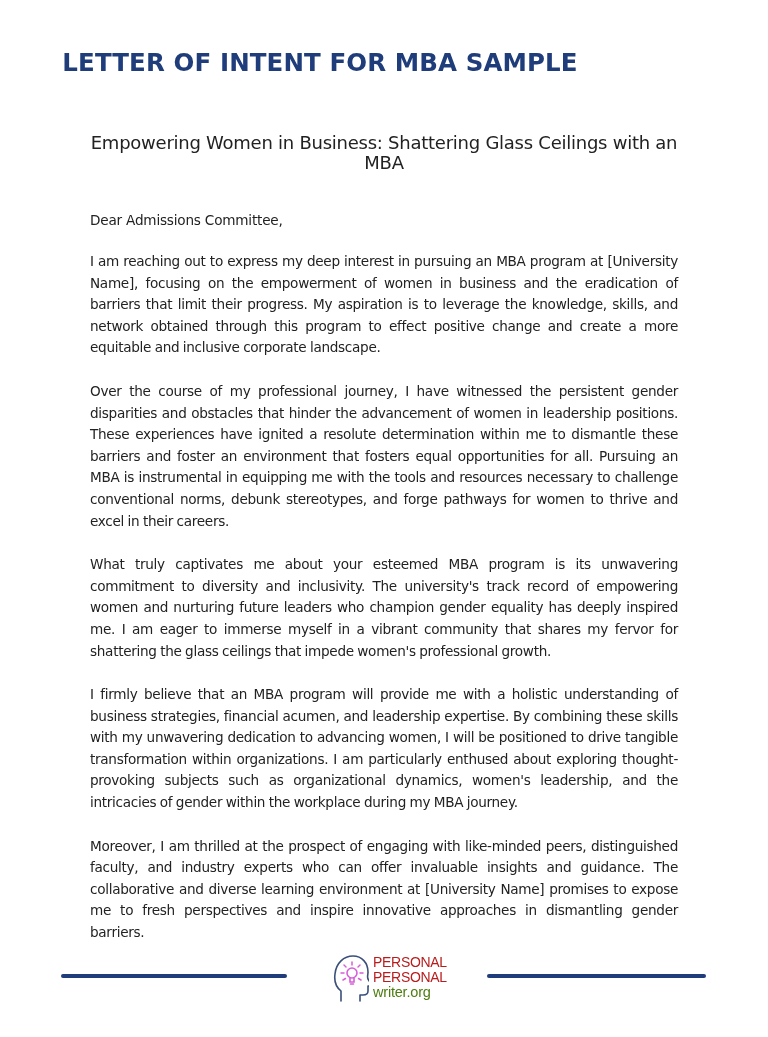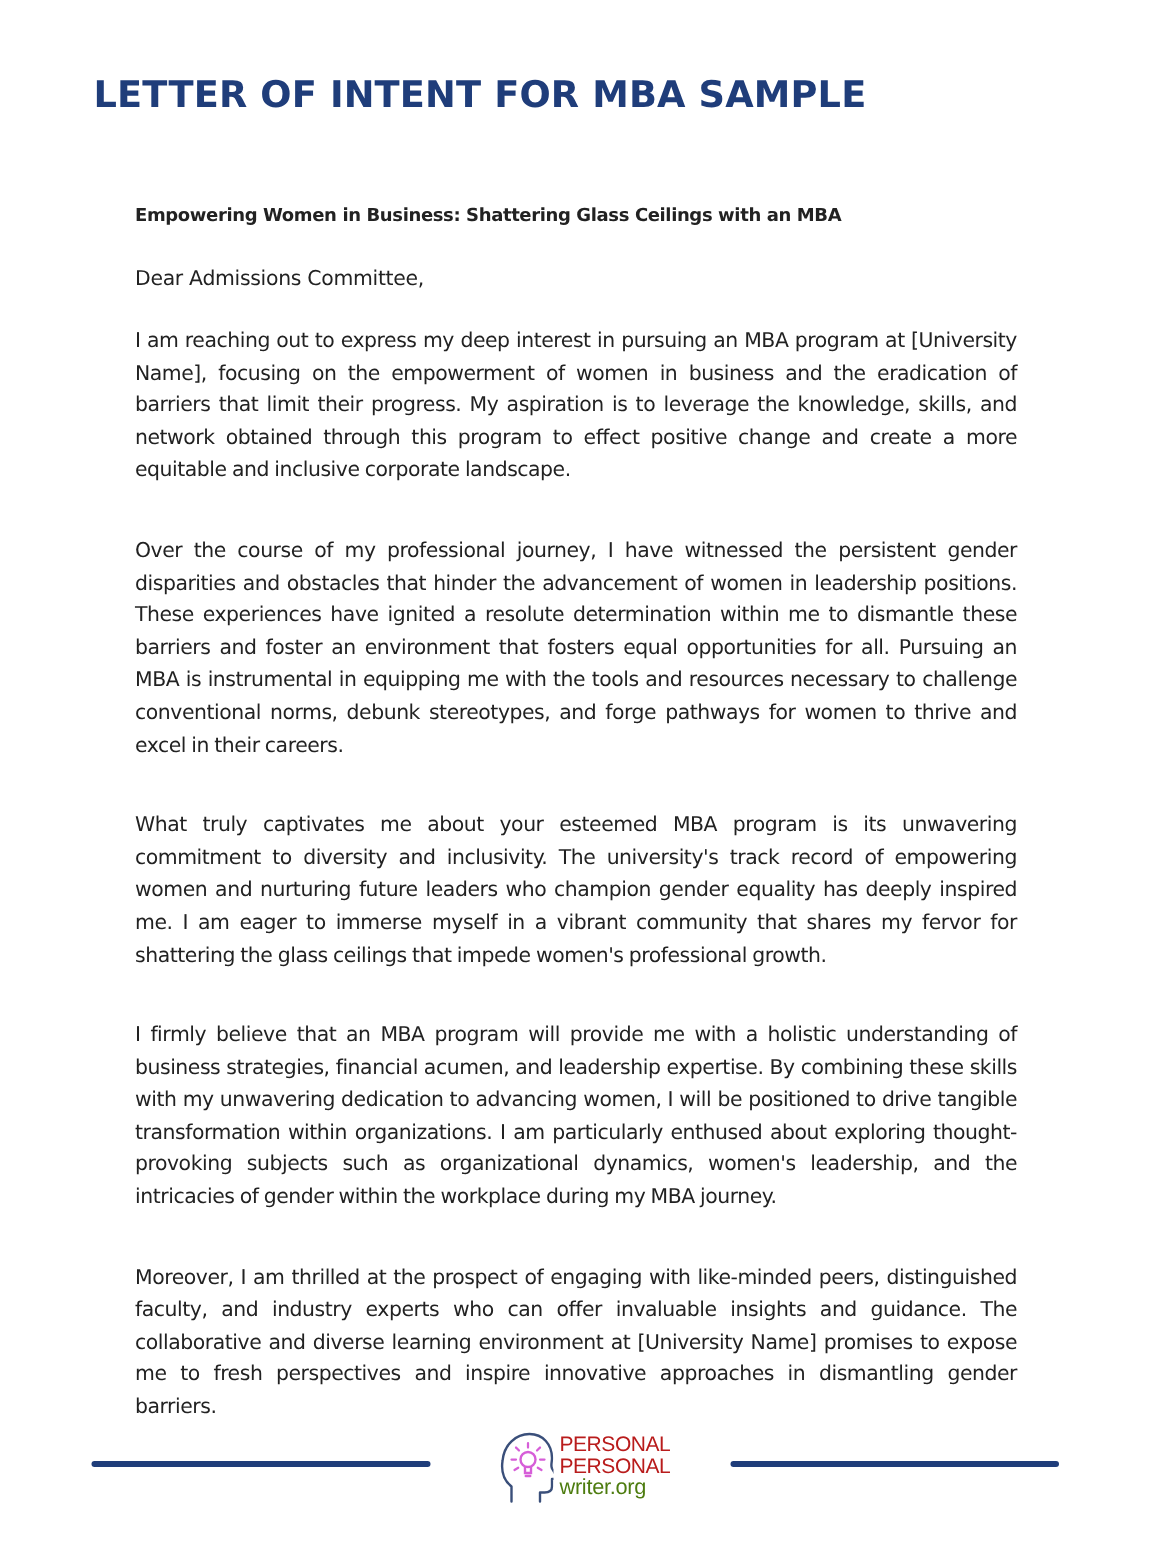--- a/index.html
+++ b/index.html
@@ -22,34 +22,35 @@
     color: #1f3d7a;
     letter-spacing: 0.1px;
   }
   .content {
     position: absolute;
     left: 90px;
     top: 133px;
     width: 588px;
   }
   .subtitle {
-    font-weight: bold;
-    font-size: 12px;
+    font-weight: normal;
+    font-size: 18px;
     line-height: 20px;
     color: #222222;
     letter-spacing: -0.25px;
+    text-align: center;
   }
   .salutation {
-    margin-top: 23px;
+    margin-top: 37px;
     font-size: 13.6px;
     line-height: 20px;
     letter-spacing: -0.2px;
   }
   .para {
-    margin-top: 32px;
+    margin-top: 22px;
     font-size: 13.6px;
     line-height: 21.6px;
     text-align: justify;
     letter-spacing: -0.3px;
     word-spacing: -0.5px;
   }
   .para.first { margin-top: 21px; }
   .footer-line {
     position: absolute;
     top: 974px;

